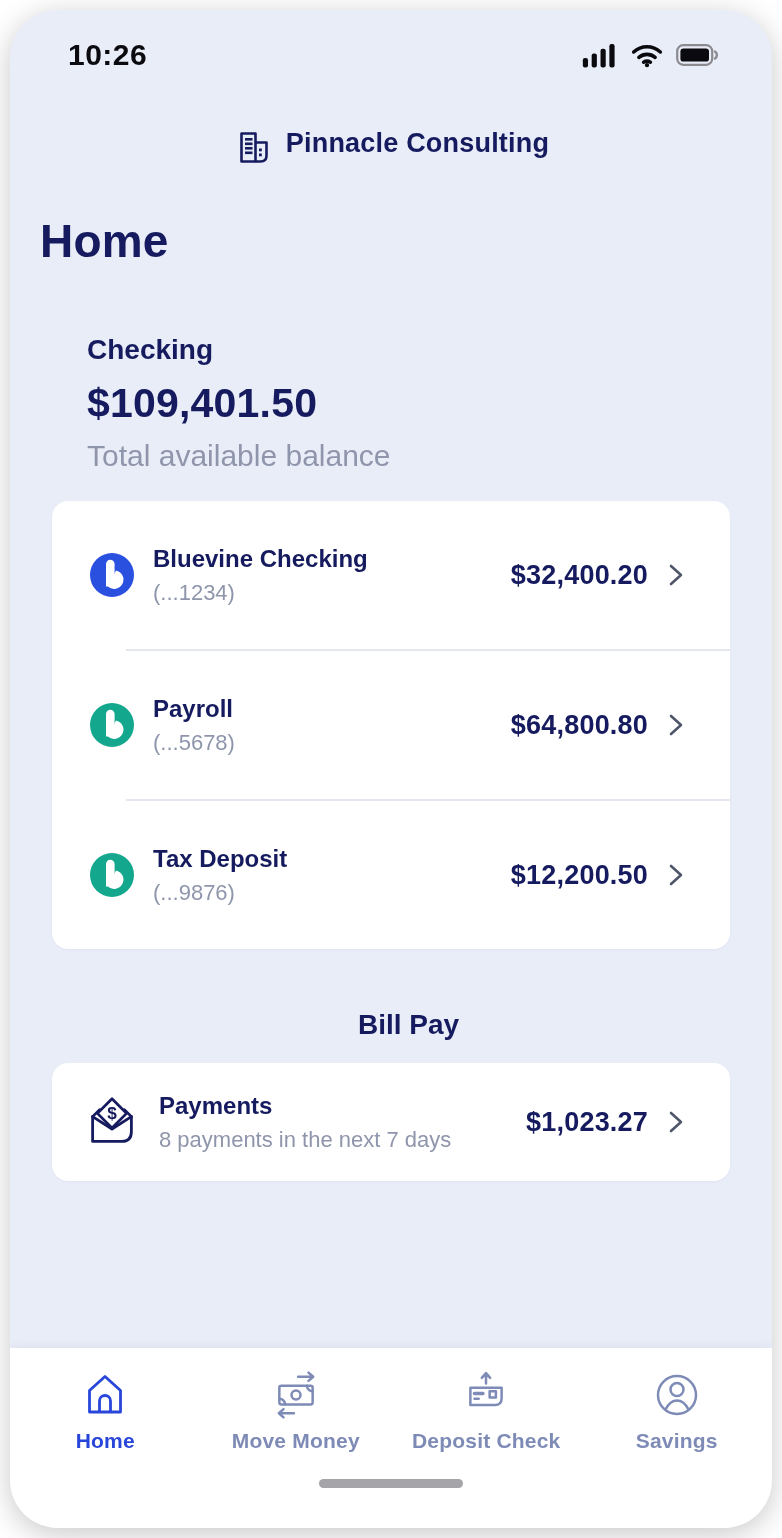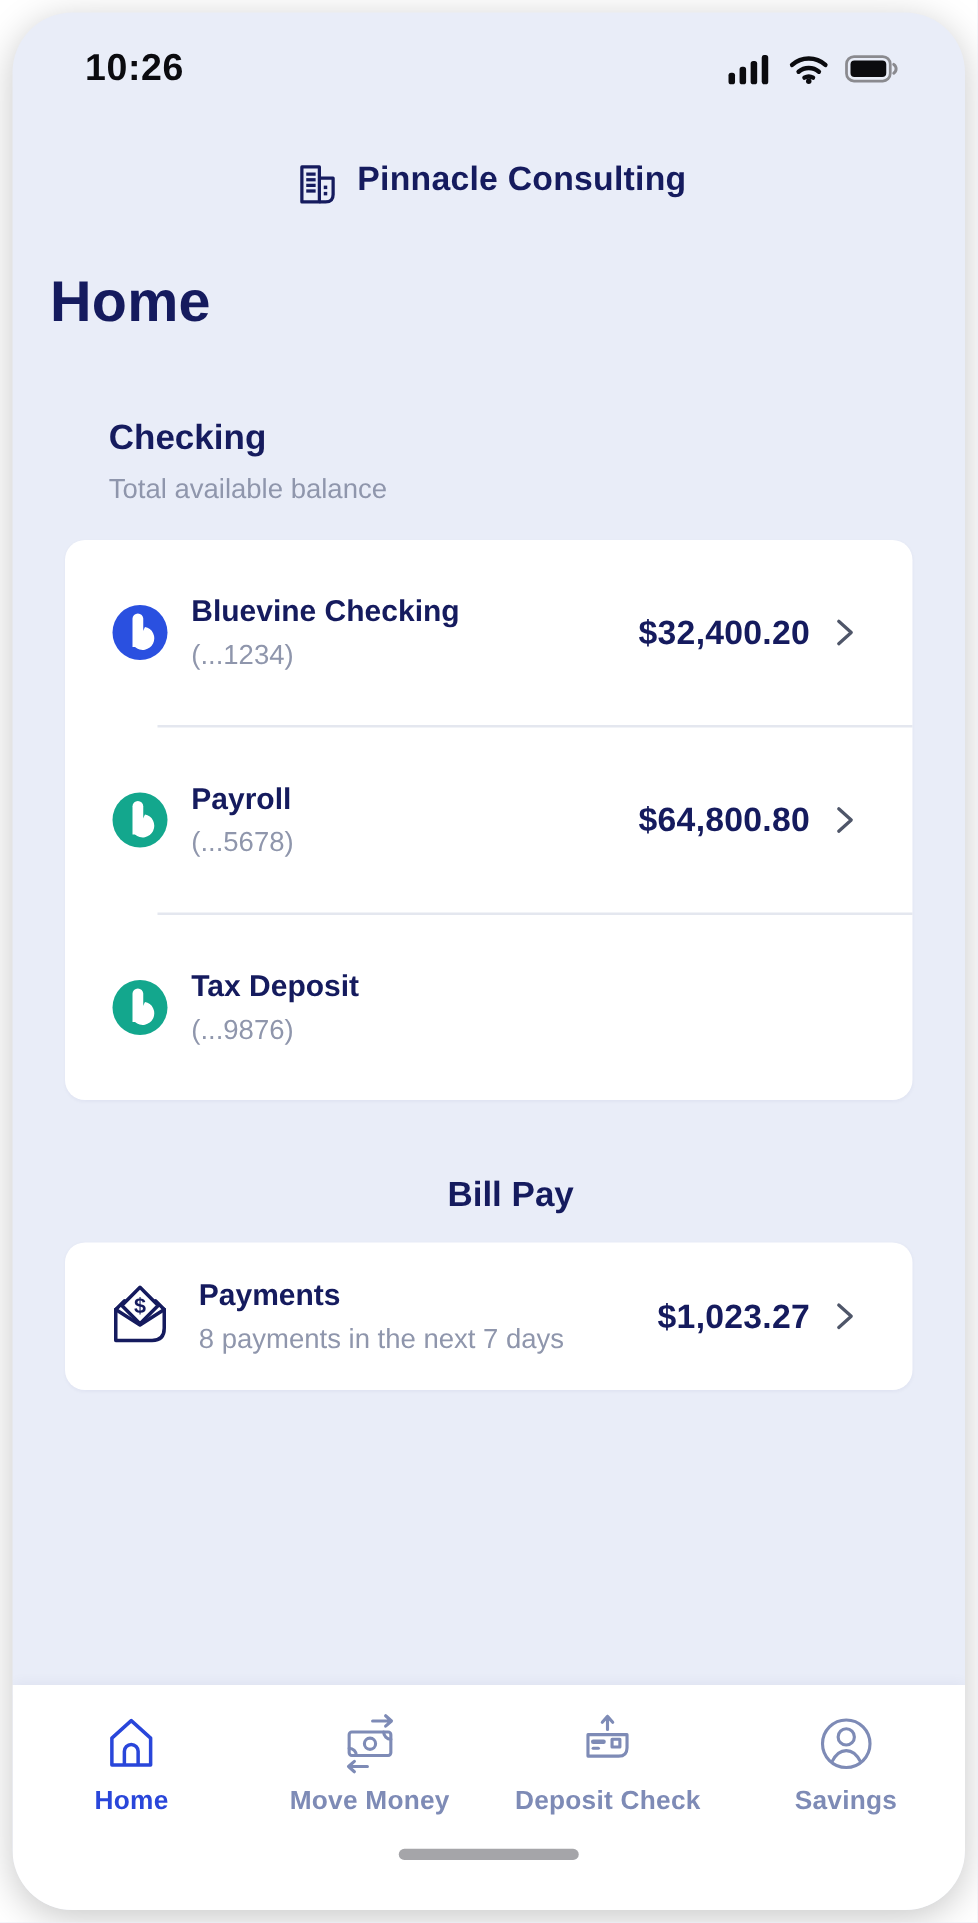--- a/index.html
+++ b/index.html
@@ -38,21 +38,21 @@
   }
   .app-header .title{font-size:27px;font-weight:800;color:var(--navy);letter-spacing:.2px;}
   
   .page-title{
     margin:46px 0 0 30px;font-size:46px;font-weight:800;color:var(--navy);letter-spacing:.2px;
   }
   
   .section{padding:0 42px;}
   .section-label{margin:66px 0 0 35px;font-size:28px;font-weight:800;color:var(--navy);}
   .big-amount{margin:14px 0 0 35px;font-size:41px;font-weight:800;color:var(--navy);letter-spacing:.2px;}
-  .muted-line{margin:12px 0 0 35px;font-size:22px;font-weight:400;color:var(--muted);}
+  .muted-line{margin:12px 0 0 35px;font-size:30px;font-weight:400;color:var(--muted);}
   .card{
     margin-top:28px;background:#ffffff;border-radius:16px;width:100%;
     box-shadow:0 1px 3px rgba(21,27,94,0.04);
   }
   .account-row{
     display:flex;align-items:center;height:148px;padding:0 44px 0 38px;cursor:pointer;
   }
   .row-divider{height:2px;background:var(--divider);margin-left:74px;}
   .acct-badge{
     width:44px;height:44px;border-radius:50%;flex:none;
@@ -135,20 +135,21 @@
         </g>
       </svg>
     </span>
     <span class="title">Pinnacle Consulting</span>
   </div>
 
   <div class="page-title">Home</div>
 
   <div class="section">
     <div class="section-label">Checking</div>
+    <div class="big-amount">$109,401.50</div>
     <div class="muted-line">Total available balance</div>
 
     <div class="card">
 
       <div class="account-row">
         <span class="acct-badge" style="background: rgb(42, 80, 224);">
           <svg width="44" height="44" viewBox="0 0 44 44" fill="#ffffff">
             <path d="M16 11 a4.3 4.3 0 0 1 8.6 0 V33.5 H16 Z"></path>
             <path d="M26 17.5 A 9.3 9.3 0 1 1 18 33.6 Z"></path>
           </svg>
@@ -195,20 +196,28 @@
       <div class="account-row">
         <span class="acct-badge" style="background: rgb(19, 167, 141);">
           <svg width="44" height="44" viewBox="0 0 44 44" fill="#ffffff">
             <path d="M16 11 a4.3 4.3 0 0 1 8.6 0 V33.5 H16 Z"></path>
             <path d="M26 17.5 A 9.3 9.3 0 1 1 18 33.6 Z"></path>
           </svg>
         </span>
         <span class="row-text">
           <div class="row-name">Tax Deposit</div>
           <div class="row-sub">(...9876)</div>
+        </span>
+        <span class="row-right">
+          <span class="row-amount">$12,200.50</span>
+          <span>
+            <svg width="20" height="32" viewBox="0 0 20 32" fill="none" stroke="#4F5669" stroke-width="2.6" stroke-linecap="round" stroke-linejoin="round">
+                <path d="M5 7 L15 16 L5 25"></path>
+              </svg>
+          </span>
         </span>
       </div>
 
     </div>
 
     <div class="billpay-label">Bill Pay</div>
 
     <div class="card" style="margin-top:22px;">
       <div class="account-row billpay-row">
         <span class="pay-icon">

